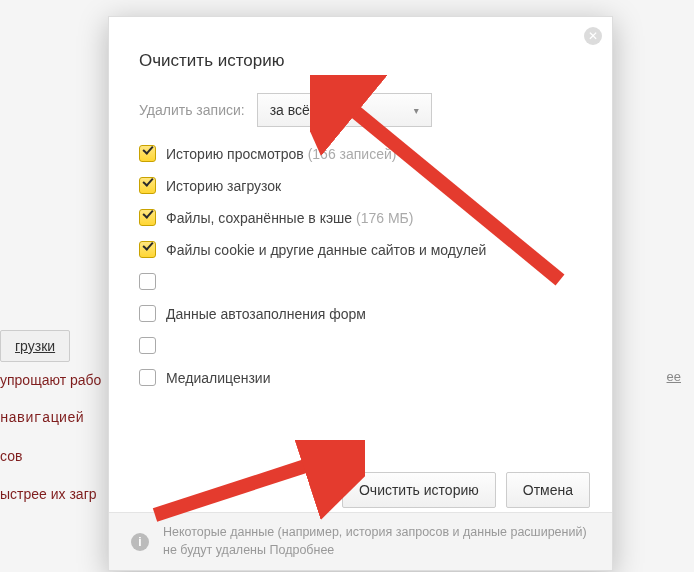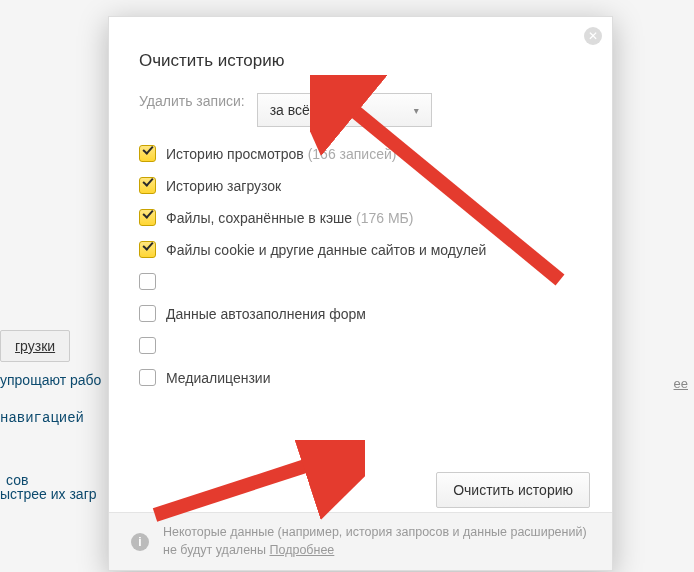--- a/index.html
+++ b/index.html
@@ -1,19 +1,19 @@
 <!DOCTYPE html>
 <html><head>
 <meta charset="utf-8">
 <style>
 * { box-sizing: border-box; margin: 0; padding: 0; }
 html, body { width: 694px; height: 572px; overflow: hidden; font-family: Arial, sans-serif; }
 body { background: #f5f5f5; position: relative; }
 
-.bg-frag { position: absolute; color: #0c4a6e; font-size: 14px; }
+.bg-frag { position: absolute; color: #7f1d1d; font-size: 14px; }
 .bg-btn { position: absolute; background: #f0f0f0; border: 1px solid #ccc; padding: 7px 14px; font-size: 14px; color: #333; border-radius: 2px; }
 .bg-link { position: absolute; color: #888; font-size: 13px; text-decoration: underline; }
 
 .dialog {
   position: absolute;
   left: 108px; top: 16px;
   width: 505px; height: 555px;
   background: #fff;
   border: 1px solid #ddd;
   box-shadow: 0 6px 28px rgba(0,0,0,0.25);
@@ -25,21 +25,21 @@
   background: #dcdcdc; color: #fff;
   font-size: 12px; line-height: 18px; text-align: center;
   cursor: pointer;
 }
 
 .dlg-title {
   position: absolute; left: 30px; top: 34px;
   font-size: 17px; color: #333;
 }
 
-.range-row { position: absolute; left: 30px; top: 76px; display: flex; gap: 12px; }
+.range-row { position: absolute; left: 30px; top: 76px; display: flex; align-items: center; gap: 12px; }
 .range-label { color: #999; font-size: 14px; }
 .range-select {
   width: 175px; height: 34px;
   border: 1px solid #ccc; background: linear-gradient(#fdfdfd,#f2f2f2);
   padding: 0 12px; font-size: 14px; color: #333;
   display: flex; align-items: center; justify-content: space-between;
   cursor: pointer;
 }
 
 .checks { position: absolute; left: 30px; top: 128px; width: 440px; }
@@ -68,33 +68,33 @@
 .footer {
   position: absolute; left: 0; right: 0; bottom: 0; height: 58px;
   background: #f4f4f4; border-top: 1px solid #e4e4e4;
   display: flex; align-items: center; padding: 0 22px; gap: 14px;
 }
 .info-ico {
   width: 18px; height: 18px; border-radius: 50%; background: #bbb; color: #fff;
   font-size: 12px; font-weight: bold; line-height: 18px; text-align: center; flex-shrink: 0;
 }
 .footer-text { font-size: 12.5px; color: #999; line-height: 1.4; }
-.footer-text a { color: #999; text-decoration: underline; cursor: pointer; }
+.footer-text a { color: #999; cursor: pointer; }
 
 .arrow { position: absolute; pointer-events: none; }
 </style>
 </head>
 <body>
 
 <button class="bg-btn" style="left:0;top:330px;text-decoration:underline;">грузки</button>
 <div class="bg-frag" style="left:0;top:372px;">упрощают рабо</div>
 <div class="bg-frag" style="left:0;top:410px;font-family:Liberation Mono, monospace;">навигацией</div>
-<div class="bg-frag" style="left:6px;top:448px;margin-top:24px;">сов</div>
+<div class="bg-frag" style="left:0;top:448px;">сов</div>
 <div class="bg-frag" style="left:0;top:486px;">ыстрее их загр</div>
-<a class="bg-link" style="right:6px;top:369px;margin-top:7px;">ее</a>
+<a class="bg-link" style="right:13px;top:369px;">ее</a>
 
 <div class="dialog">
   <div class="close-btn">✕</div>
   <div class="dlg-title">Очистить историю</div>
 
   <div class="range-row">
     <span class="range-label">Удалить записи:</span>
     <div class="range-select">
       <span>за всё время</span>
       <span style="color:#888;font-size:10px;">▾</span>
@@ -129,20 +129,21 @@
         <span class="cb"></span>
       </div>
       <div class="check-row">
         <span class="cb"></span>
         <span class="chk-label">Медиалицензии</span>
       </div>
     </div>
 
   <div class="actions">
     <div class="btn">Очистить историю</div>
+    <div class="btn">Отмена</div>
   </div>
 
   <div class="footer">
     <div class="info-ico">i</div>
     <div class="footer-text">
       <span>Некоторые данные (например, история запросов и данные расширений) не будут удалены </span>
       <a>Подробнее</a>
     </div>
   </div>
 </div>

